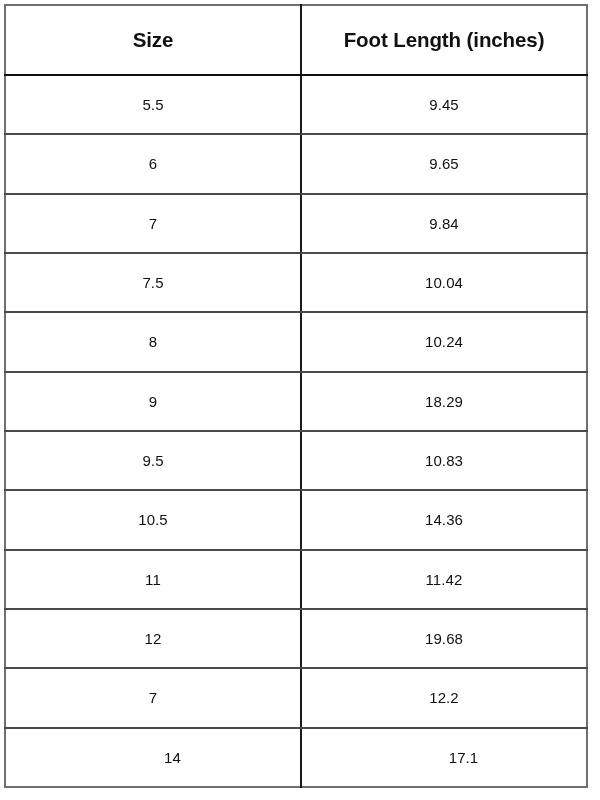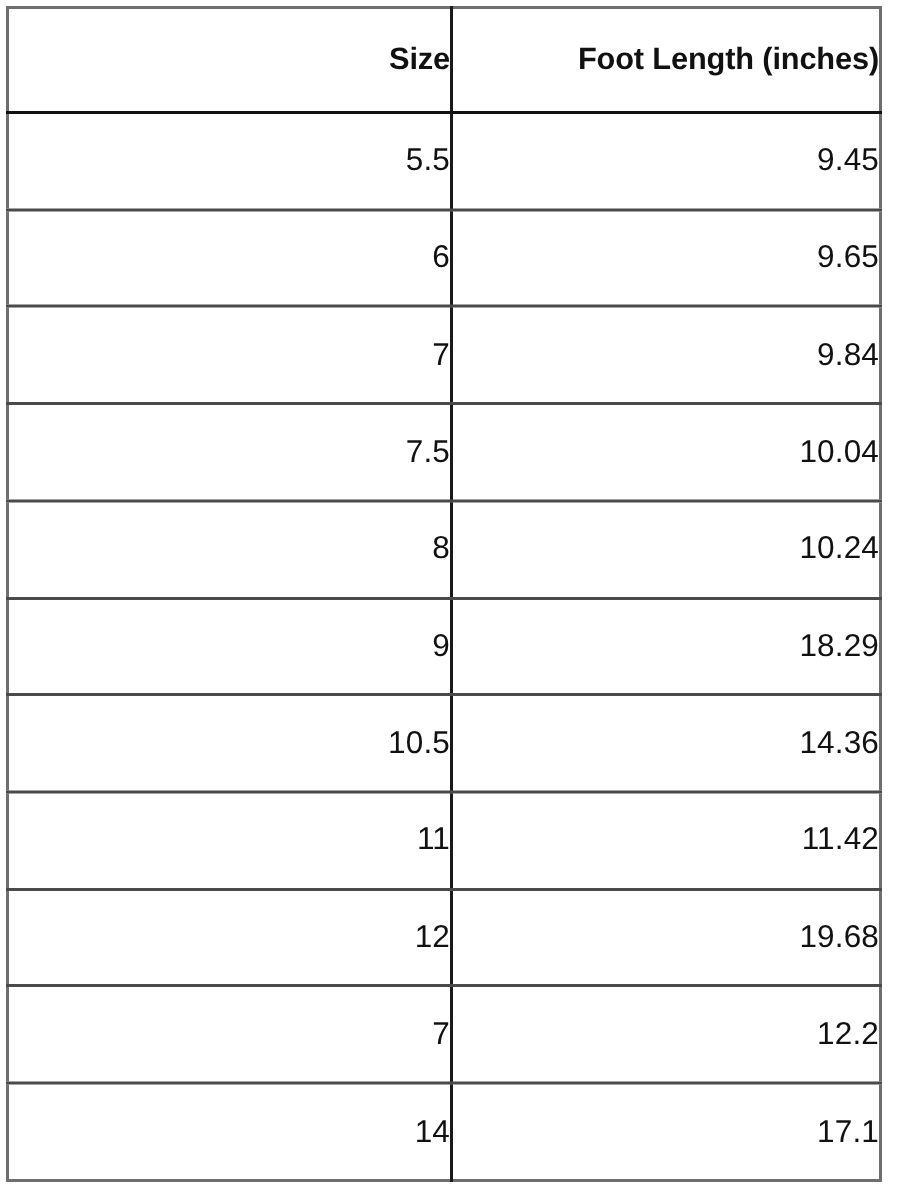--- a/index.html
+++ b/index.html
@@ -42,21 +42,21 @@
     background: #ffffff;
   }
 
   table.size-table col.col-size { width: 295px; }
   table.size-table col.col-length { width: 285px; }
 
   table.size-table th,
   table.size-table td {
     border-right: 2px solid #1a1a1a;
     border-bottom: 2px solid #4a4a4a;
-    text-align: right;
+    text-align: center;
     vertical-align: middle;
     color: #111111;
     padding: 0;
     box-sizing: border-box;
   }
 
   table.size-table th:last-child,
   table.size-table td:last-child {
     border-right: none;
   }
@@ -69,21 +69,21 @@
   table.size-table thead th {
     height: 70px;
     font-size: 20.5px;
     font-weight: bold;
     letter-spacing: -0.1px;
     border-bottom: 2px solid #111111;
   }
 
   table.size-table tbody td {
     height: 46px;
-    font-size: 21px;
+    font-size: 15px;
     font-weight: normal;
     letter-spacing: 0.1px;
   }
 </style>
 </head>
 <body>
 
 <div class="page">
   <div class="table-wrap">
     <table class="size-table">
@@ -116,20 +116,24 @@
           </tr>
           <tr>
             <td>8</td>
             <td>10.24</td>
           </tr>
           <tr>
             <td>9</td>
             <td>18.29</td>
           </tr>
           <tr>
+            <td>9.5</td>
+            <td>10.83</td>
+          </tr>
+          <tr>
             <td>10.5</td>
             <td>14.36</td>
           </tr>
           <tr>
             <td>11</td>
             <td>11.42</td>
           </tr>
           <tr>
             <td>12</td>
             <td>19.68</td>

